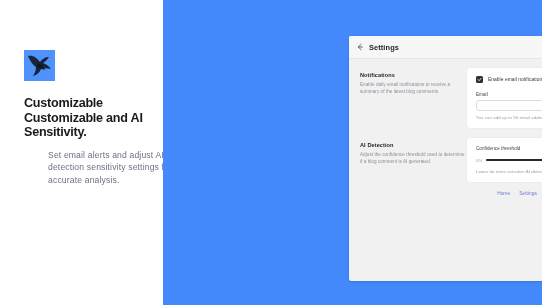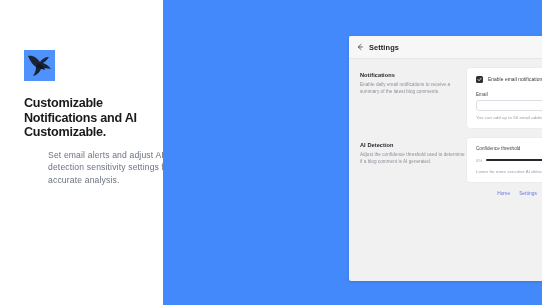--- a/index.html
+++ b/index.html
@@ -173,21 +173,21 @@
     <div class="promo-logo">
       <svg viewBox="0 0 31 31" xmlns="http://www.w3.org/2000/svg">
         <rect width="31" height="31" fill="#4f92fb"></rect>
         <path d="M4 6 C9 5 13 8 16 12 C18 9 21 7 25 7 C23 10 21 12 19 13
                  C22 14 25 16 27 19 C23 18 20 18 17 19 C16 22 13 25 9 26
                  C11 23 12 20 12 17 C9 15 6 11 4 6 Z" fill="#1b2436"></path>
         <path d="M14 13 C17 14 20 17 21 20 C18 19 15 18 12 18 Z" fill="#101828"></path>
       </svg>
     </div>
 
-    <div class="promo-title">Customizable Notifications and AI Customizable.</div>
+    <div class="promo-title">Customizable Customizable and AI Sensitivity.</div>
     <div class="promo-body">Set email alerts and adjust AI detection sensitivity settings for accurate analysis.</div>
   </div>
 
   <div class="stage">
 
     <div class="panel">
 
       <div class="panel-header">
         <span class="back-icon">
           <svg width="8" height="8" viewBox="0 0 8 8" xmlns="http://www.w3.org/2000/svg">

